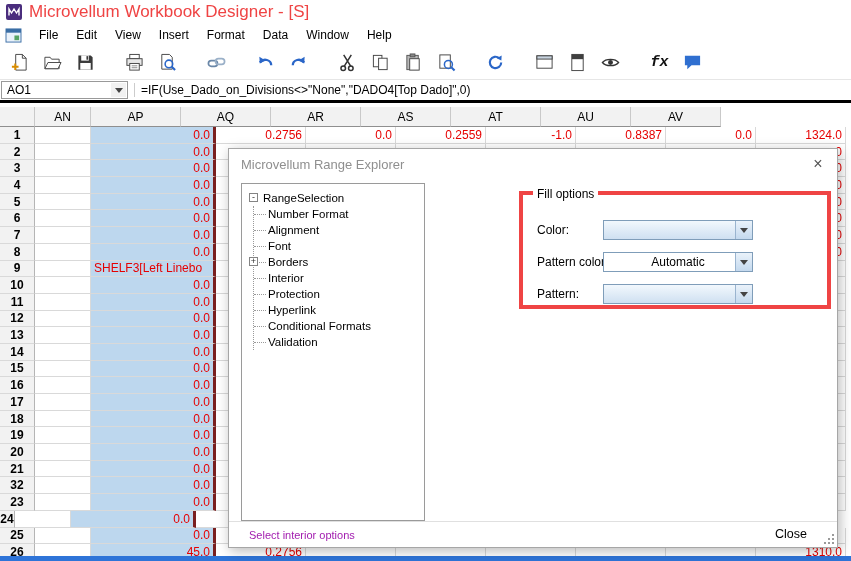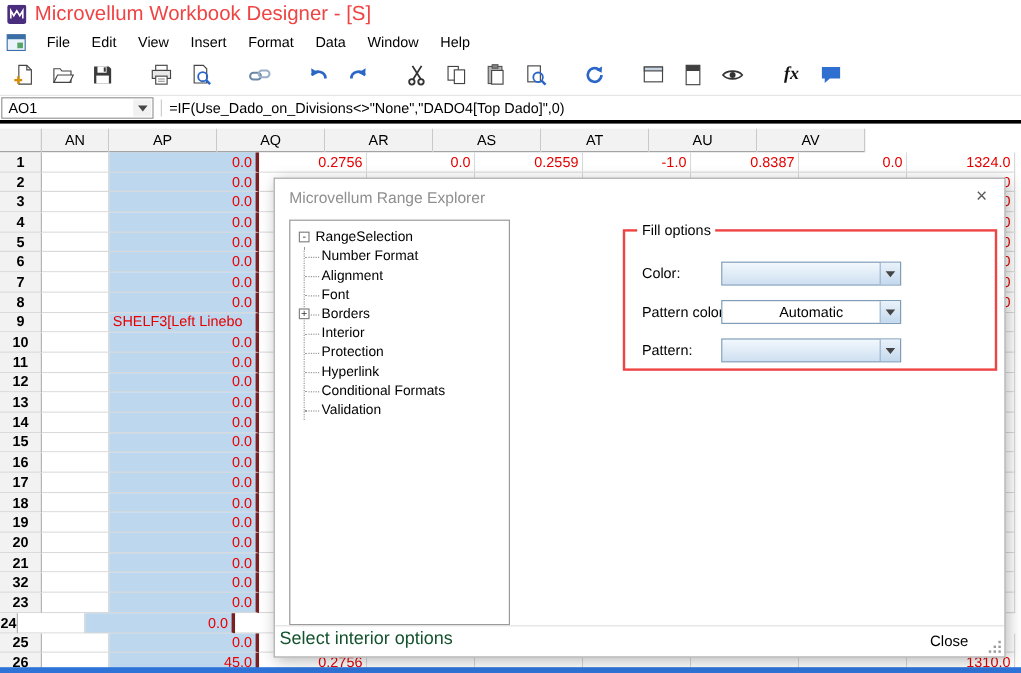--- a/index.html
+++ b/index.html
@@ -15,21 +15,21 @@
   .menubar { height:22px; display:flex; align-items:center; padding-left:5px; background:#fff; }
   .menu-icon { width:17px; height:15px; margin-right:8px; }
   .menu-item { padding:0 9px; font-size:12px; color:#000; cursor:default; }
 
   
   .toolbar { height:34px; display:flex; align-items:center; padding-left:8px; gap:10px;
              border-bottom:1px solid #e6e6e6; background:#fff; }
   .tbtn { width:23px; height:23px; display:flex; align-items:center; justify-content:center; }
   .tbtn svg { width:19px; height:19px; }
   .tsep { width:6px; }
-  .fx-glyph { font-family:Liberation Serif, serif; font-style:italic; font-weight:bold;
+  .fx-glyph { font-family:Liberation Mono, monospace; font-style:italic; font-weight:bold;
               font-size:15px; color:#111; }
 
   
   .formulabar { height:23px; display:flex; align-items:stretch; background:#fff;
                 border-bottom:3px solid #000; }
   .namebox { width:127px; margin:1px 0 1px 1px; border:1px solid #999; position:relative;
              display:flex; align-items:center; padding-left:5px; font-size:12px; background:#fff; }
   .namebox .arrowbtn { position:absolute; right:1px; top:1px; bottom:1px; width:15px;
              background:#f1f1f1; display:flex; align-items:center; justify-content:center; }
   .tri-down { width:0; height:0; border:4px solid transparent; border-top:5px solid #444; margin-top:4px; }
@@ -72,33 +72,33 @@
   .titem::before { content:""; position:absolute; left:0; top:8px; width:12px; border-top:1px dotted #9a9a9a; }
   .titem .exp-abs { position:absolute; left:-5px; top:3px; background:#fff; }
 
   .radio-col { position:absolute; left:205px; top:44px; }
   .radio-row { display:flex; align-items:center; gap:7px; height:18px; margin-bottom:9px; font-size:12px; }
   .radio { width:13px; height:13px; border:1px solid #707070; border-radius:50%; background:#fff; position:relative; }
   .radio.on::after { content:""; position:absolute; left:3px; top:3px; width:5px; height:5px;
                      background:#1a1a1a; border-radius:50%; }
 
   .fill-group { position:absolute; left:290px; top:42px; width:312px; height:118px;
-                border:2px solid #ef4444; }
+                border:4px solid #ef4444; }
   .fill-legend { position:absolute; top:-8px; left:10px; background:#fff; padding:0 4px; font-size:12px; }
   .fg-label { position:absolute; left:14px; font-size:12px; }
   .combo { position:absolute; left:80px; width:150px; height:20px; border:1px solid #7f9db9;
            background:linear-gradient(#f2f8fd,#cfe0f1); font-size:12px;
            display:flex; align-items:center; justify-content:center; }
   .combo.white { background:#fff; }
   .combo .cbtn { position:absolute; right:0; top:0; bottom:0; width:17px;
                  border-left:1px solid #9ab4cf; background:linear-gradient(#eaf2fa,#c4d9ee);
                  display:flex; align-items:center; justify-content:center; }
 
   .dlg-bottom { position:absolute; left:0; right:0; bottom:0; height:26px; border-top:1px solid #e0e0e0; }
-  .dlg-status { position:absolute; left:4px; bottom:6px; font-size:15px; color:#14532d; }
+  .dlg-status { position:absolute; left:20px; bottom:6px; font-size:11px; color:#a21caf; }
   .dlg-close-btn { position:absolute; right:30px; bottom:6px; font-size:12.5px; color:#000; cursor:default; }
   .grip { position:absolute; right:2px; bottom:2px; width:12px; height:12px; }
   .grip i { position:absolute; width:2px; height:2px; background:#9a9a9a; }
 </style>
 </head>
 <body>
 
 <div class="titlebar">
   <svg class="title-icon" viewBox="0 0 16 16">
     <rect width="16" height="16" rx="2" fill="#4a2d7d"></rect>

